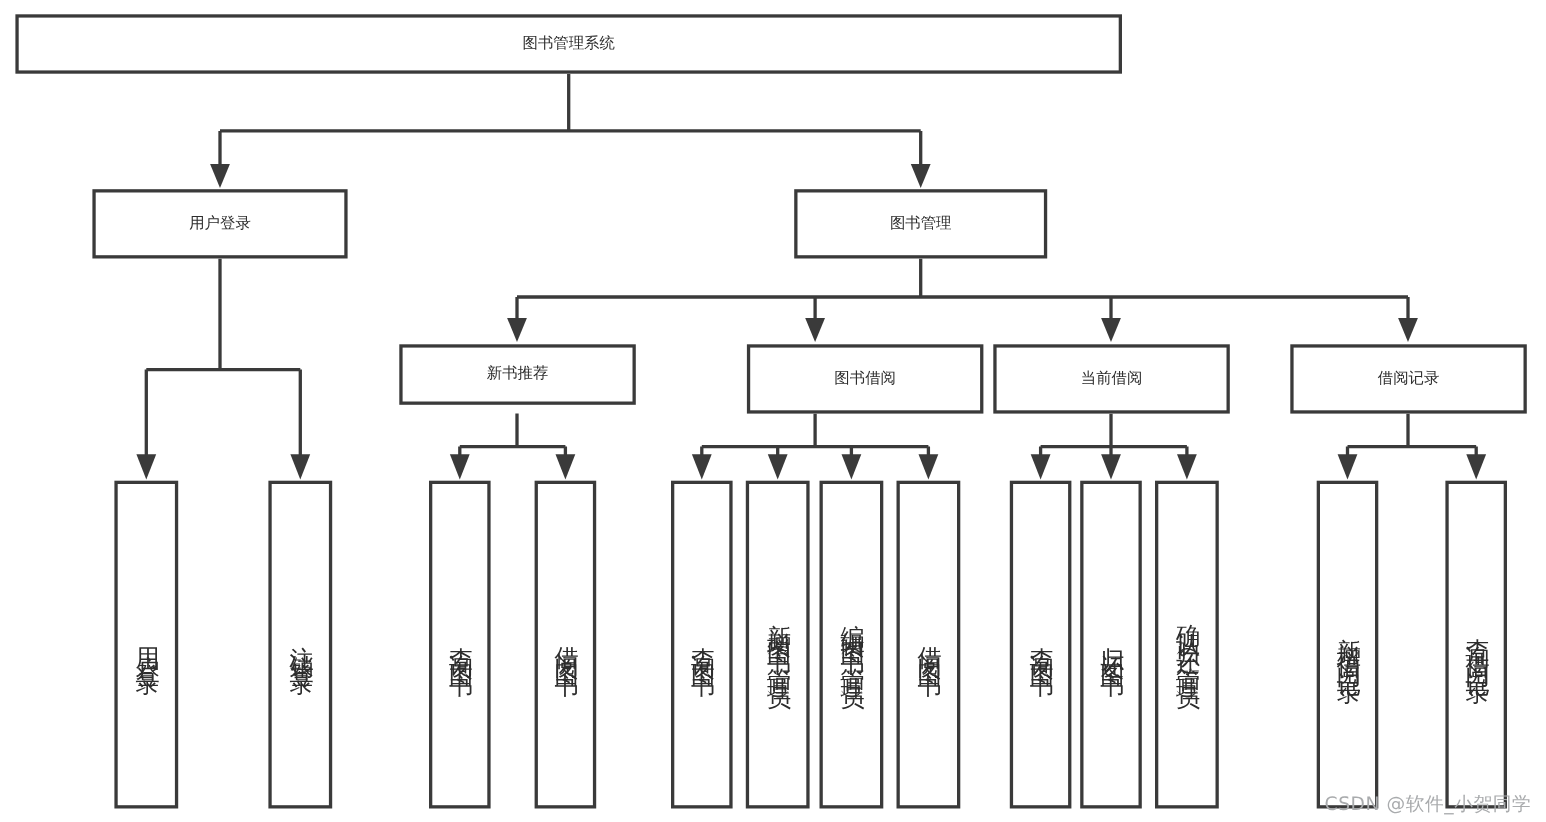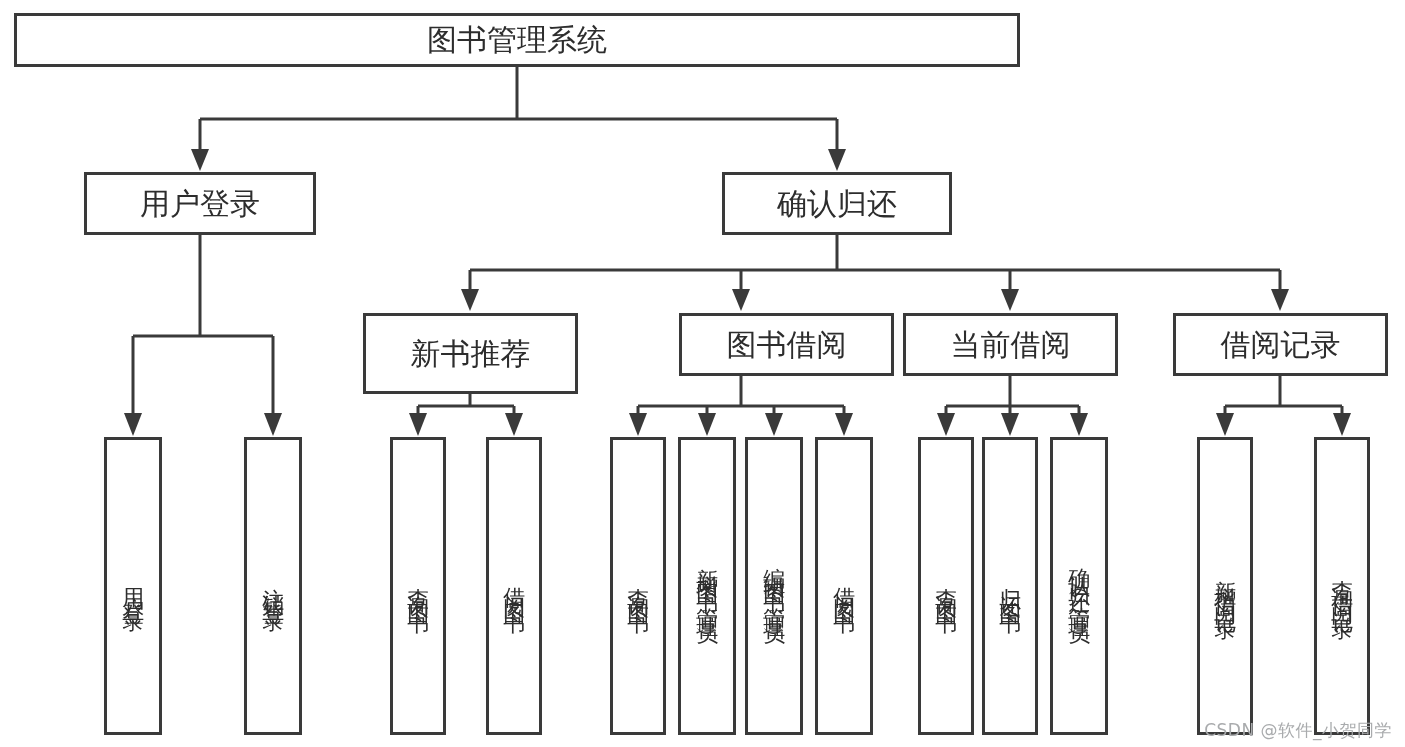--- a/index.html
+++ b/index.html
@@ -23,21 +23,21 @@
   .c-arrow{fill:var(--line);stroke:none;}
   .node{
     position:absolute;
     box-sizing:border-box;
     border:3px solid var(--line);
     background:var(--box-background);
     color:var(--text);
     display:flex;
     align-items:center;
     justify-content:center;
-    font-size:30px;
+    font-size:14px;
     line-height:1.2;
     z-index:2;
   }
   .leaf{
     writing-mode:vertical-rl;
     text-orientation:mixed;
     letter-spacing:8px;
     font-size:22px;
   }
   .watermark{
@@ -96,23 +96,23 @@
     <g>
       <path class="c-line" d="M1280,376 V406 M1225,406 H1342 M1225,406 V415 M1342,406 V415"></path>
       <polygon class="c-arrow" points="1216,413 1234,413 1225,436"></polygon>
       <polygon class="c-arrow" points="1333,413 1351,413 1342,436"></polygon>
     </g>
   </svg>
 
   <div class="node" style="left:14px;top:13px;width:1006px;height:54px;">图书管理系统</div>
 
   <div class="node" style="left:84px;top:172px;width:232px;height:63px;">用户登录</div>
-  <div class="node" style="left:722px;top:172px;width:230px;height:63px;">确认归还</div>
+  <div class="node" style="left:722px;top:172px;width:230px;height:63px;">图书管理</div>
 
-  <div class="node" style="left:363px;top:313px;width:215px;height:81px;">新书推荐</div>
+  <div class="node" style="left:363px;top:313px;width:215px;height:55px;">新书推荐</div>
   <div class="node" style="left:634px;top:313px;width:215px;height:63px;margin-left:45px;">图书借阅</div>
   <div class="node" style="left:903px;top:313px;width:215px;height:63px;">当前借阅</div>
   <div class="node" style="left:1173px;top:313px;width:215px;height:63px;">借阅记录</div>
 
   <div class="node leaf" style="left:104px;top:437px;width:58px;height:298px;">用户登录</div>
   <div class="node leaf" style="left:244px;top:437px;width:58px;height:298px;">注销登录</div>
 
   <div class="node leaf" style="left:390px;top:437px;width:56px;height:298px;">查询图书</div>
   <div class="node leaf" style="left:486px;top:437px;width:56px;height:298px;">借阅图书</div>
 

